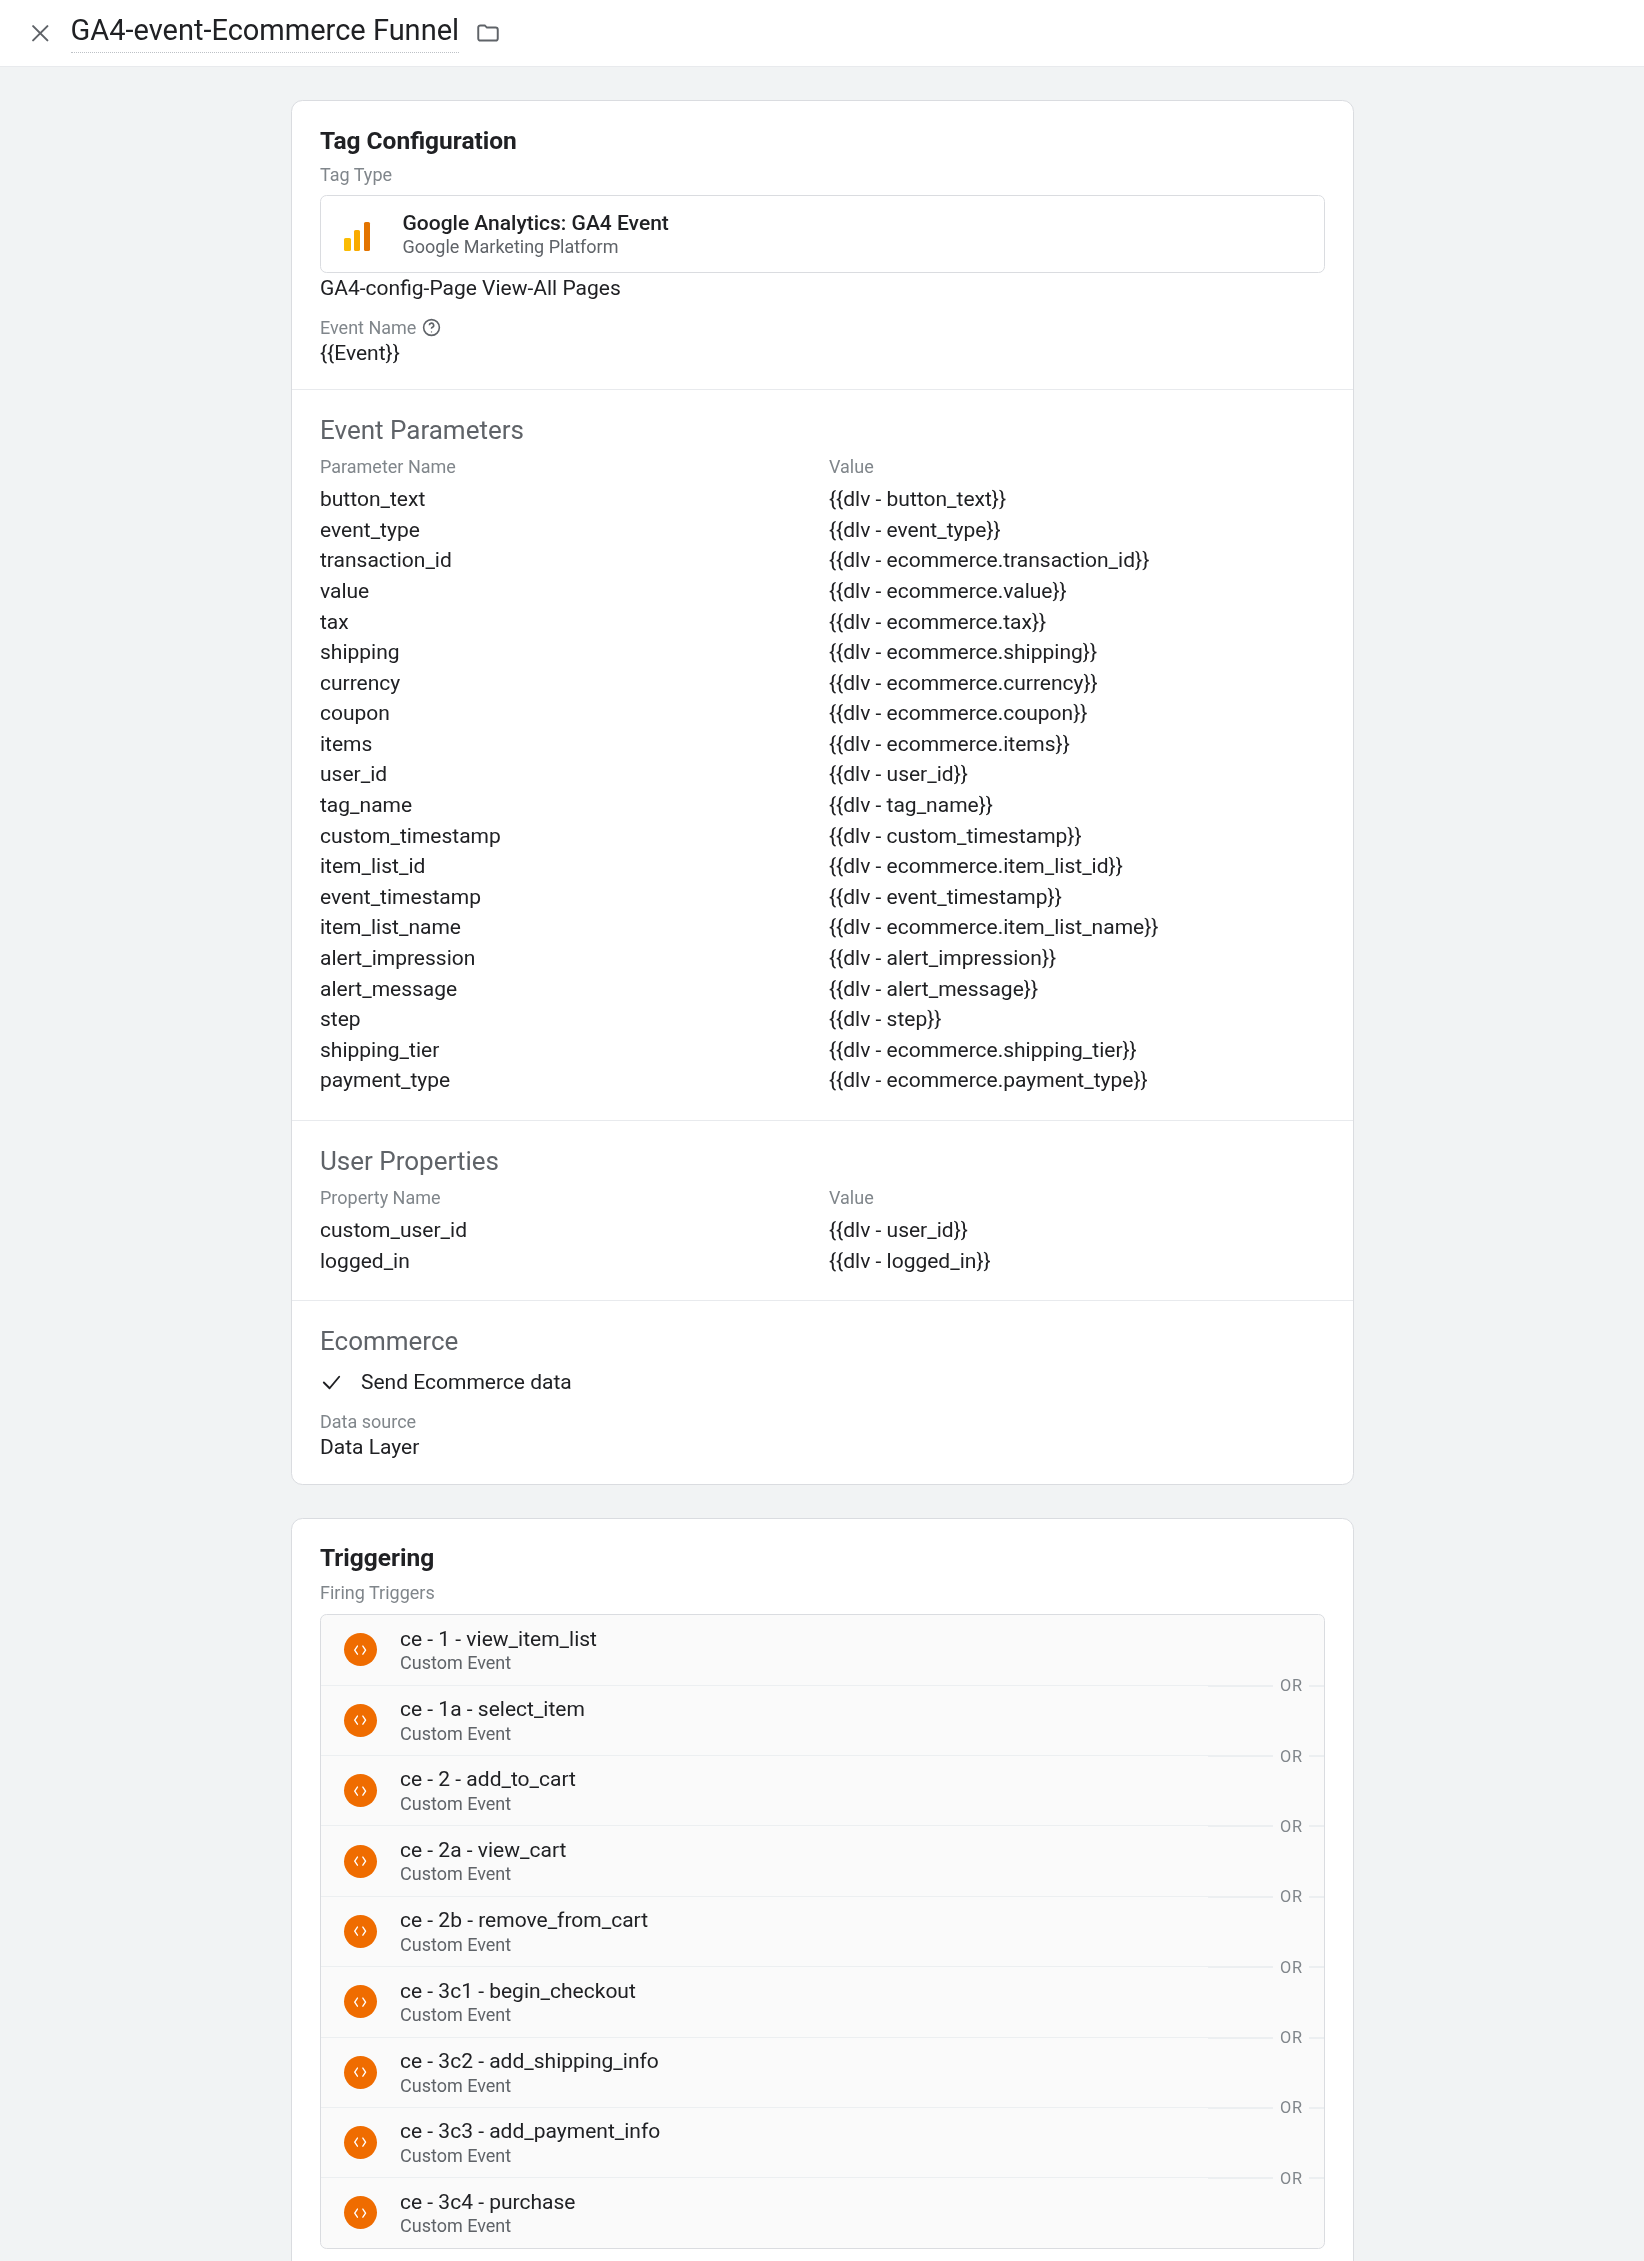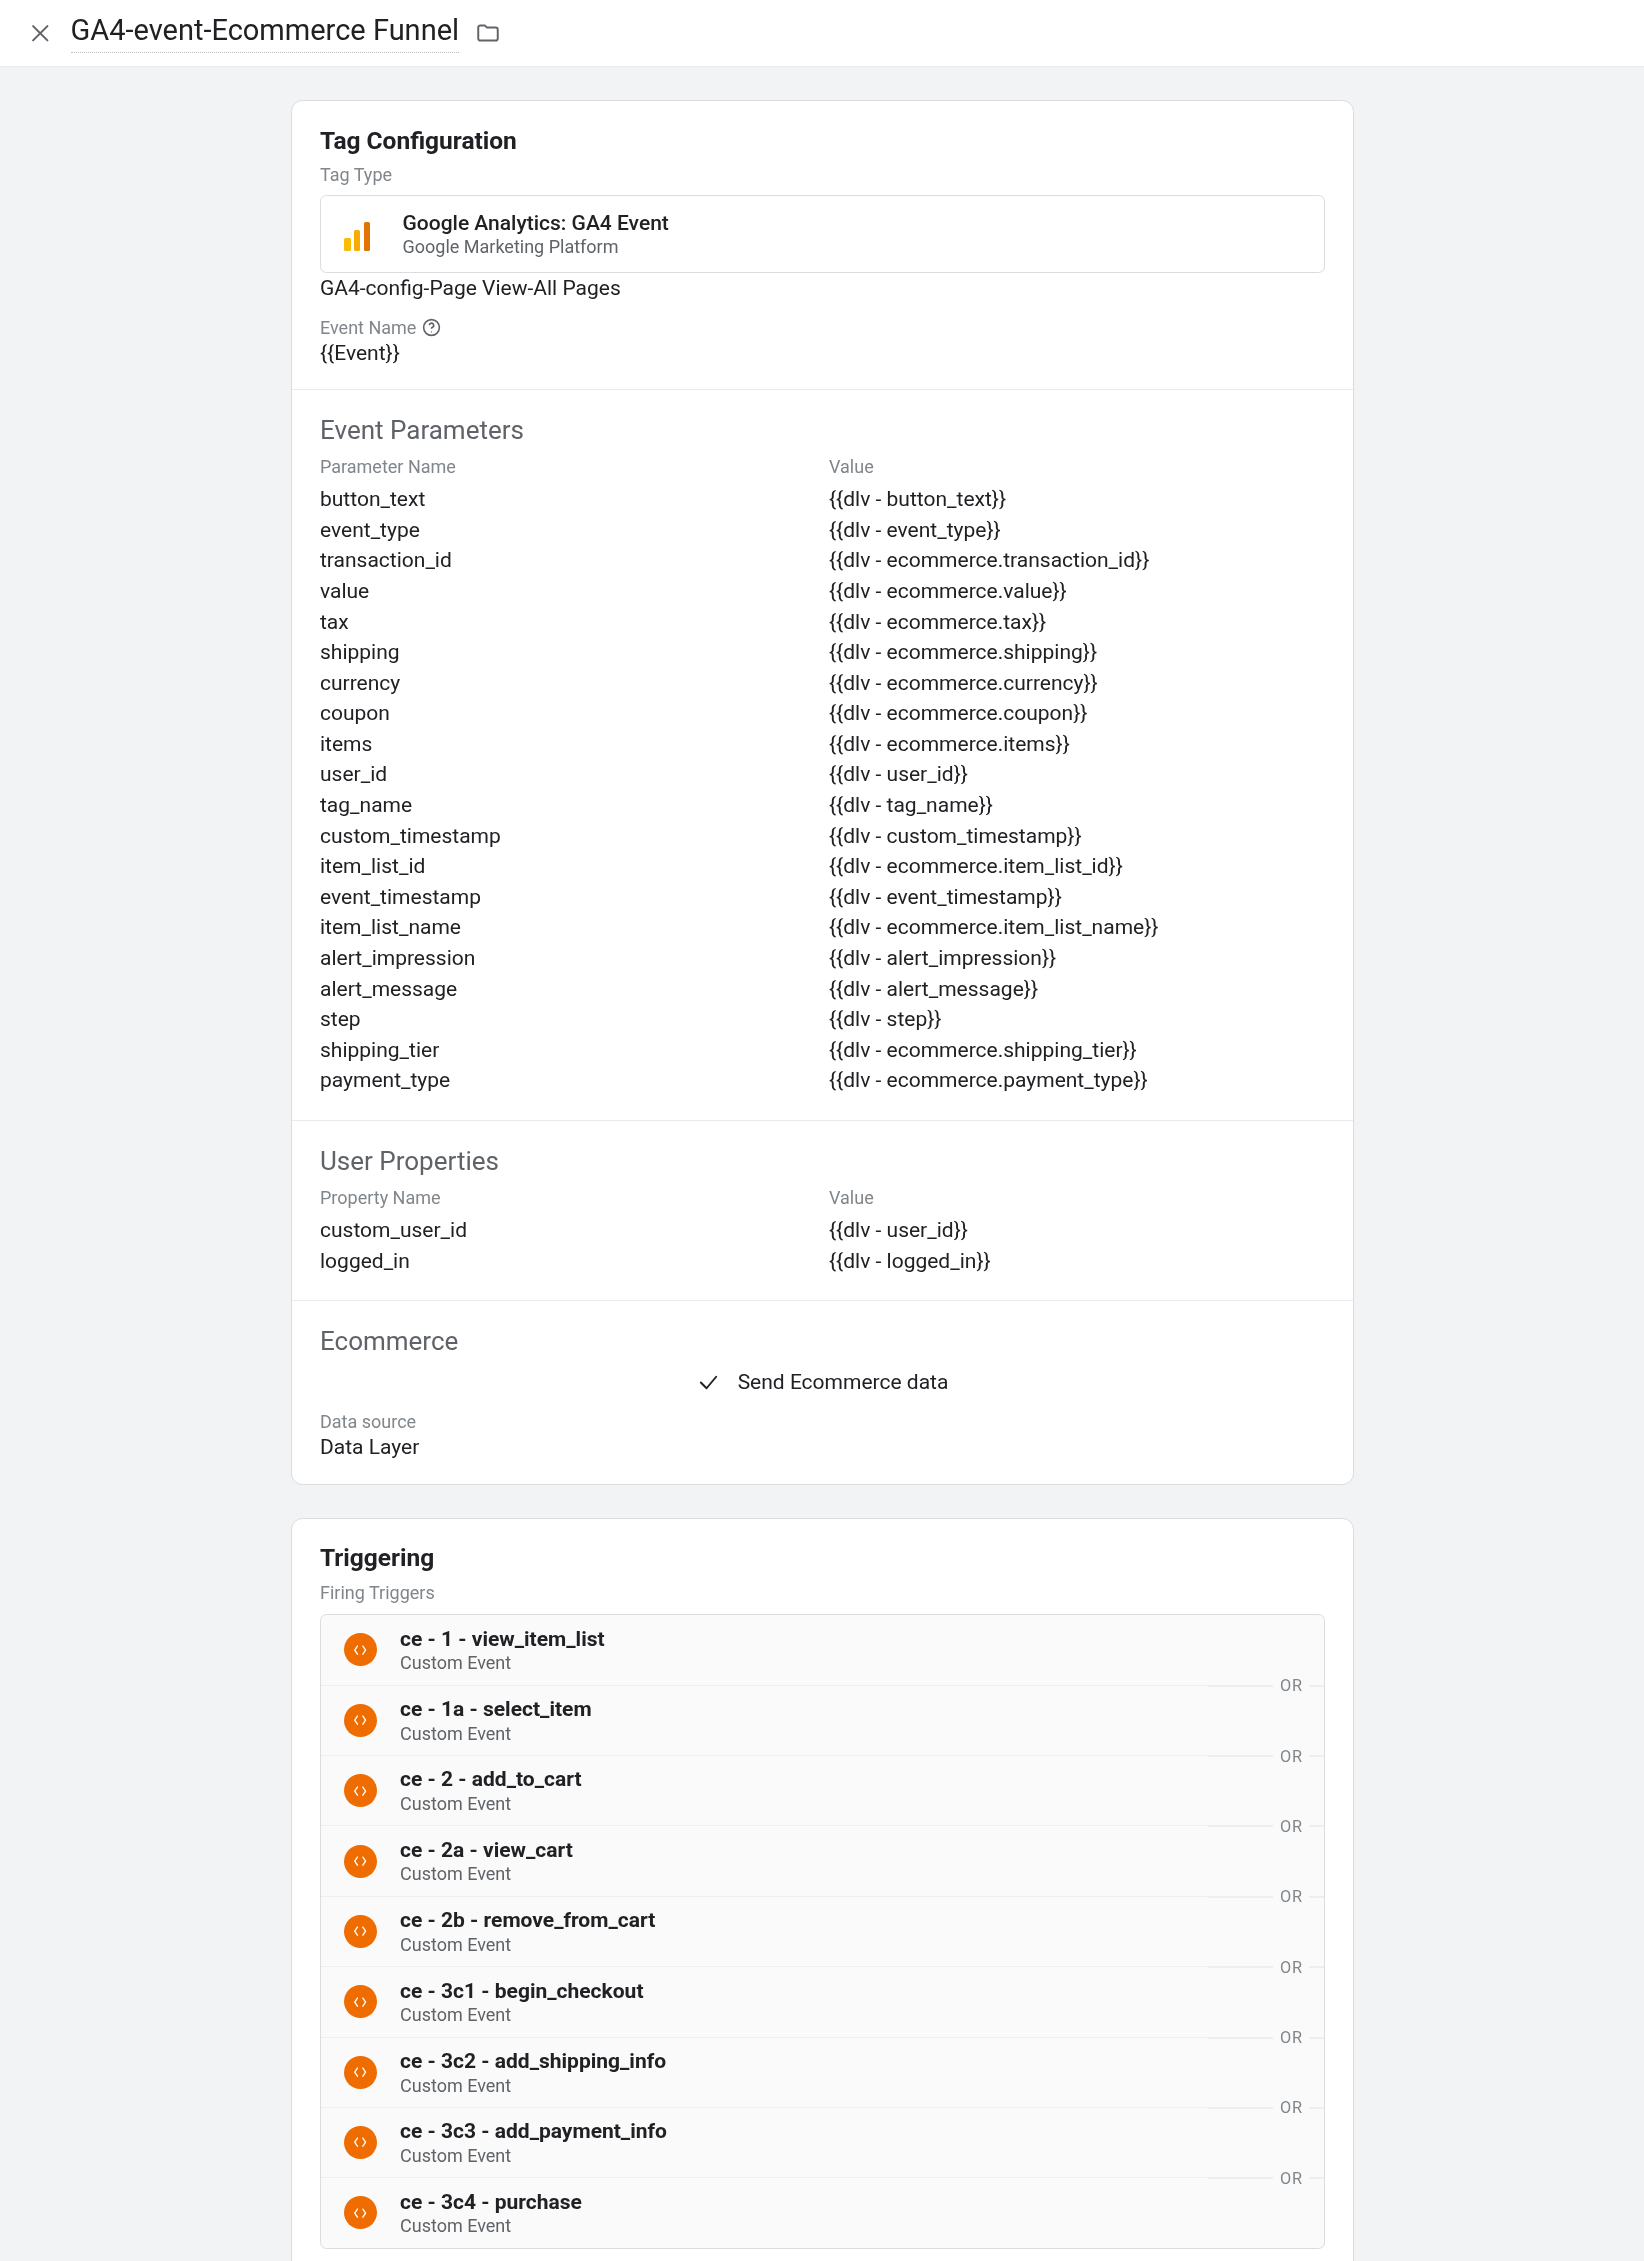--- a/index.html
+++ b/index.html
@@ -95,21 +95,21 @@
 
   
   .param-table{margin-top:11.4px;}
   .param-head{display:flex;font-size:18px;color:var(--light-grey-text);margin-bottom:6.5px;}
   .param-head .c1, .param-row .c1{flex:0 0 509px;}
   .param-head .c2, .param-row .c2{flex:1 1 auto;}
   .param-row{display:flex;font-size:21px;color:var(--dark-text);padding:3.3px 0;}
 
   .section-subtitle{font-size:26px;color:var(--grey-text);margin:0;}
 
-  .eco-row{display:flex;align-items:center;gap:18px;margin-top:14.7px;justify-content:center;}
+  .eco-row{display:flex;align-items:center;gap:18px;margin-top:14.7px;}
   .check-icon{width:23px;height:23px;color:var(--dark-text);}
   .check-icon svg{width:23px;height:23px;display:block;}
 
   
   .trigger-list{
     margin-top:11.4px;
     border:0.8px solid var(--border);
     border-radius:6.5px;
     overflow:hidden;
     background:#fafafa;
@@ -120,21 +120,21 @@
     padding:11.4px 23px;
   }
   .trigger-item + .trigger-item{border-top:0.8px solid #eceff1;}
   .trigger-icon{
     width:33px;height:33px;border-radius:50%;
     background:var(--orange);
     display:flex;align-items:center;justify-content:center;
     flex:0 0 33px;
   }
   .trigger-icon svg{width:16.3px;height:16.3px;stroke:#fff;}
-  .trigger-text .t1{font-size:21px;font-weight:700;color:var(--dark-text);}
+  .trigger-text .t1{font-size:21px;font-weight:400;color:var(--dark-text);}
   .trigger-text .t2{font-size:18px;color:var(--grey-text);margin-top:1.6px;}
   .or-sep{
     position:absolute;
     right:14.7px;
     bottom:-10.6px;
     background:#fafafa;
     font-size:16.3px;
     color:var(--light-grey-text);
     padding:0 6.5px;
     letter-spacing:0.8px;

